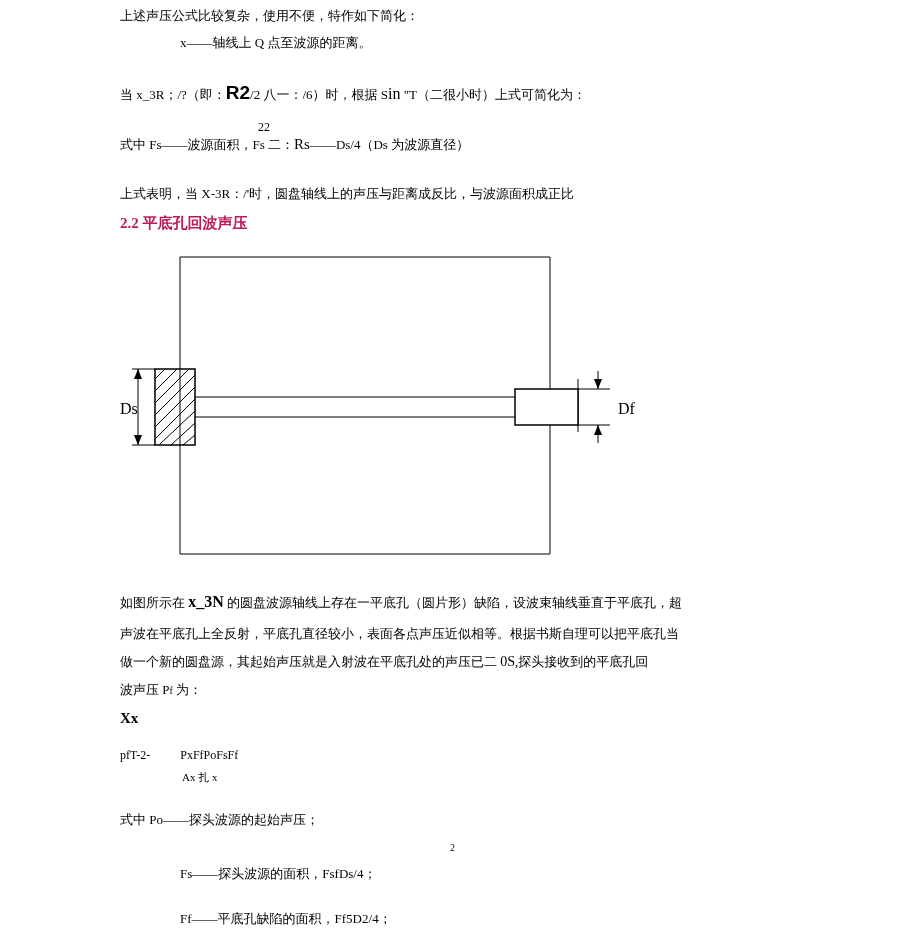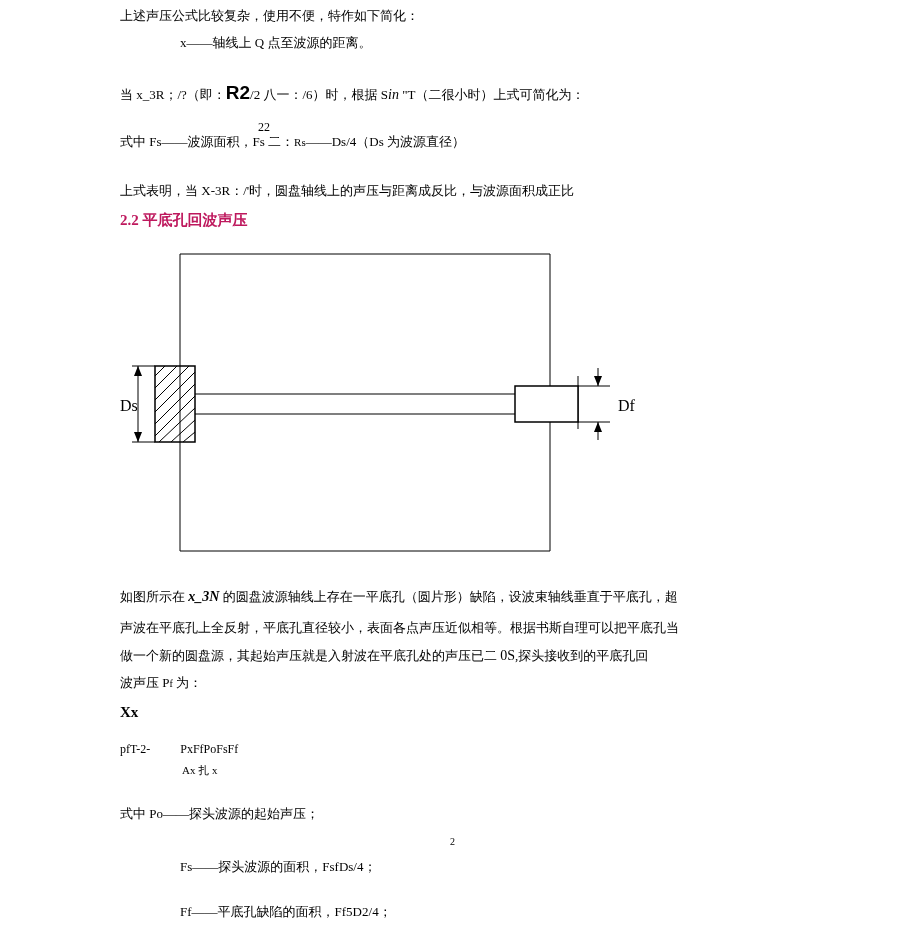--- a/index.html
+++ b/index.html
@@ -15,22 +15,22 @@
   .page {
     padding: 0 120px 30px 120px;
   }
   .line {
     margin: 6px 0;
     white-space: nowrap;
   }
   .indent-1 { margin-left: 60px; }
   .indent-2 { margin-left: 60px; }
   .big { font-size: 19px; font-weight: bold; font-family: Arial, sans-serif; }
-  .med { font-size: 14px; font-style: italic; }
-  .tiny { font-size: 11px; }
+  .med { font-size: 16px; }
+  .tiny { font-size: 15px; }
   .section-head {
     color: #be185d;
     font-size: 15px;
     font-weight: bold;
     margin: 2px 0 4px 0;
   }
   .figure {
     margin: 0 0 20px 0;
     width: 560px;
   }

